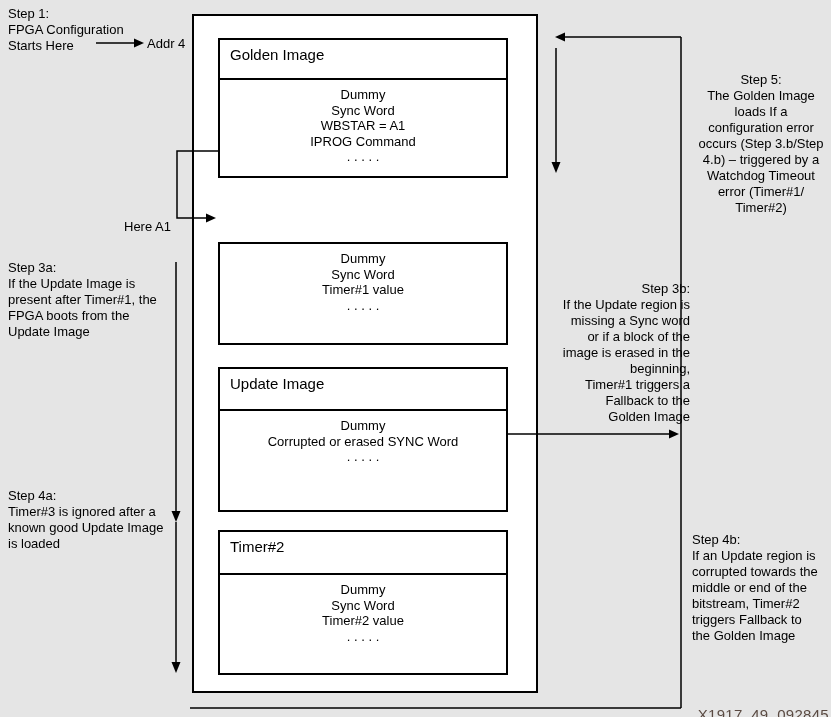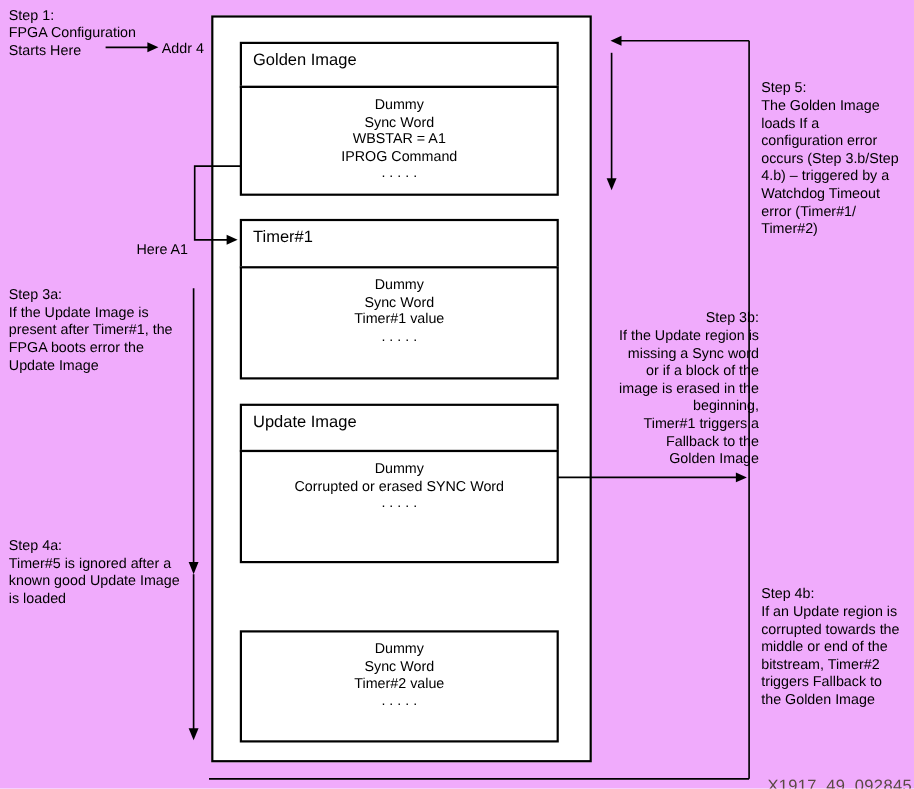--- a/index.html
+++ b/index.html
@@ -1,17 +1,17 @@
 <!DOCTYPE html>
 <html><head>
 <meta charset="utf-8">
 <style>
   html,body{margin:0;padding:0;background:#fff;}
   #canvas{
-    position:relative;width:831px;height:717px;background:#f0abfc;
+    position:relative;width:831px;height:717px;background:#e5e5e5;
     font-family:"Liberation Sans","DejaVu Sans",sans-serif;color:#000;
     overflow:hidden;
   }
   .steptext{
     position:absolute;font-size:13px;line-height:16px;white-space:pre-line;
   }
   .addrlabel{
     position:absolute;font-size:13px;line-height:15px;white-space:nowrap;
   }
   .outerbox{
@@ -43,29 +43,29 @@
   <div class="steptext" style="left:8px;top:6px;width:170px;">Step 1:
 FPGA Configuration
 Starts Here</div>
   <div class="addrlabel" style="left:147px;top:36px;">Addr 4</div>
 
   <div class="addrlabel" style="left:124px;top:219px;">Here A1</div>
 
   <div class="steptext" style="left:8px;top:260px;width:170px;">Step 3a:
 If the Update Image is
 present after Timer#1, the
-FPGA boots error the
+FPGA boots from the
 Update Image</div>
 
   <div class="steptext" style="left:8px;top:488px;width:170px;">Step 4a:
-Timer#5 is ignored after a
+Timer#3 is ignored after a
 known good Update Image
 is loaded</div>
 
-  <div class="steptext" style="left:692px;top:72px;width:138px;">Step 5:
+  <div class="steptext" style="left:692px;top:72px;width:138px;text-align:center;">Step 5:
 The Golden Image
 loads If a
 configuration error
 occurs (Step 3.b/Step
 4.b) – triggered by a
 Watchdog Timeout
 error (Timer#1/
 Timer#2)</div>
 
   <div class="steptext" style="left:545px;top:281px;width:145px;text-align:right;">Step 3b:
@@ -92,39 +92,39 @@
     <div class="sec-title">Golden Image</div>
   </div>
   <div class="secbox" style="top:78px;height:100px;">
     <div class="sec-content">Dummy
 Sync Word
 WBSTAR = A1
 IPROG Command
 . . . . .</div>
   </div>
 
-  <div class="secbox" style="top:199px;height:45px;">
-    <div class="sec-title">Timer#1</div>
-  </div>
   <div class="secbox" style="top:242px;height:103px;">
     <div class="sec-content">Dummy
 Sync Word
 Timer#1 value
 . . . . .</div>
   </div>
 
   <div class="secbox" style="top:367px;height:44px;">
     <div class="sec-title">Update Image</div>
   </div>
   <div class="secbox" style="top:409px;height:103px;">
     <div class="sec-content">Dummy
 Corrupted or erased SYNC Word
 . . . . .</div>
   </div>
 
+  <div class="secbox" style="top:530px;height:45px;">
+    <div class="sec-title">Timer#2</div>
+  </div>
   <div class="secbox" style="top:573px;height:102px;">
     <div class="sec-content">Dummy
 Sync Word
 Timer#2 value
 . . . . .</div>
   </div>
 
   <svg id="wires" width="831" height="717" viewBox="0 0 831 717">
 
     <g>

